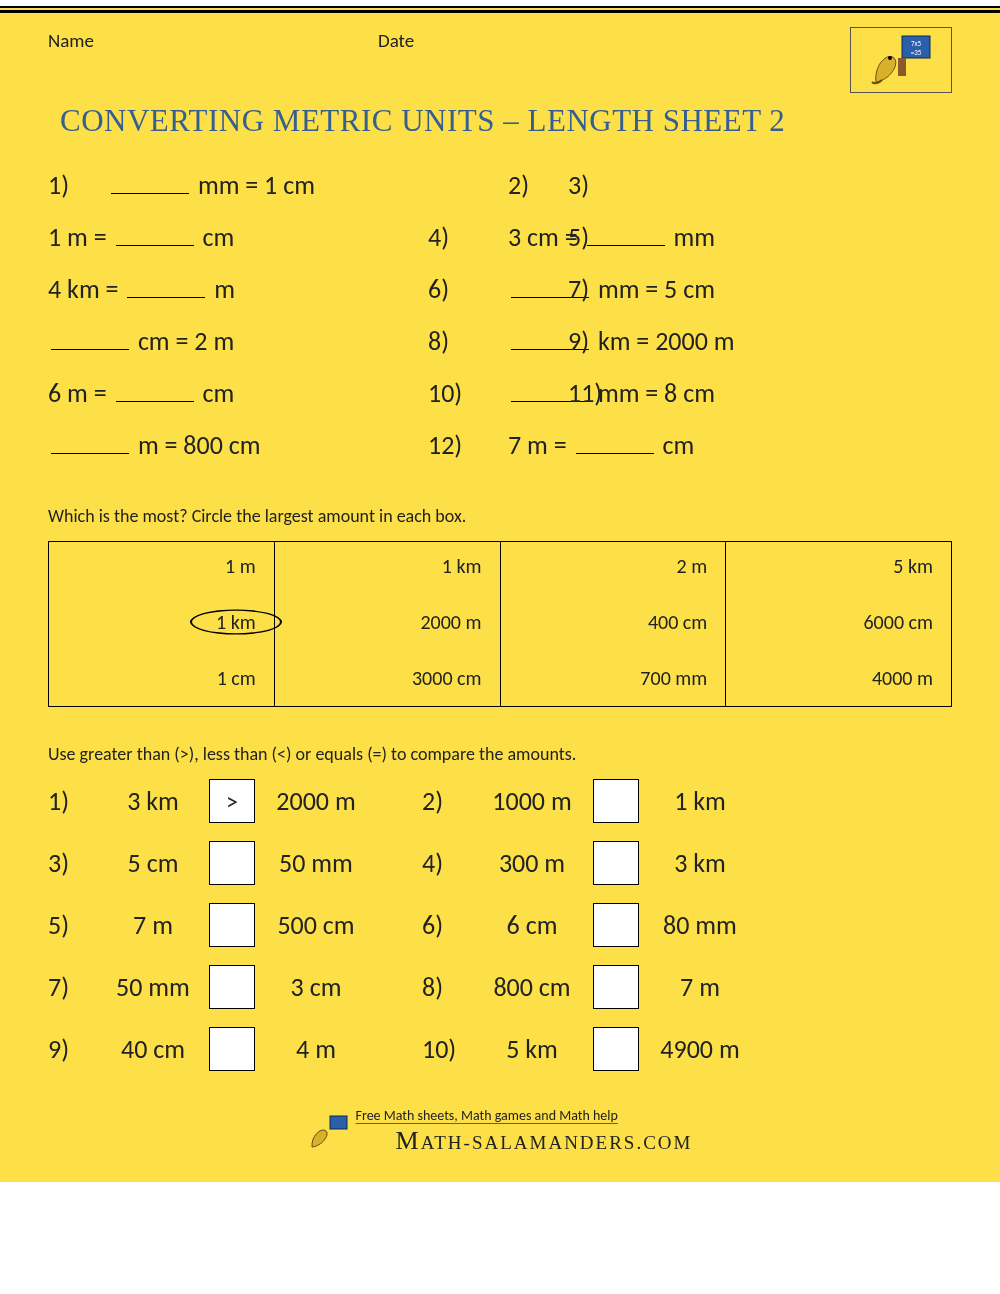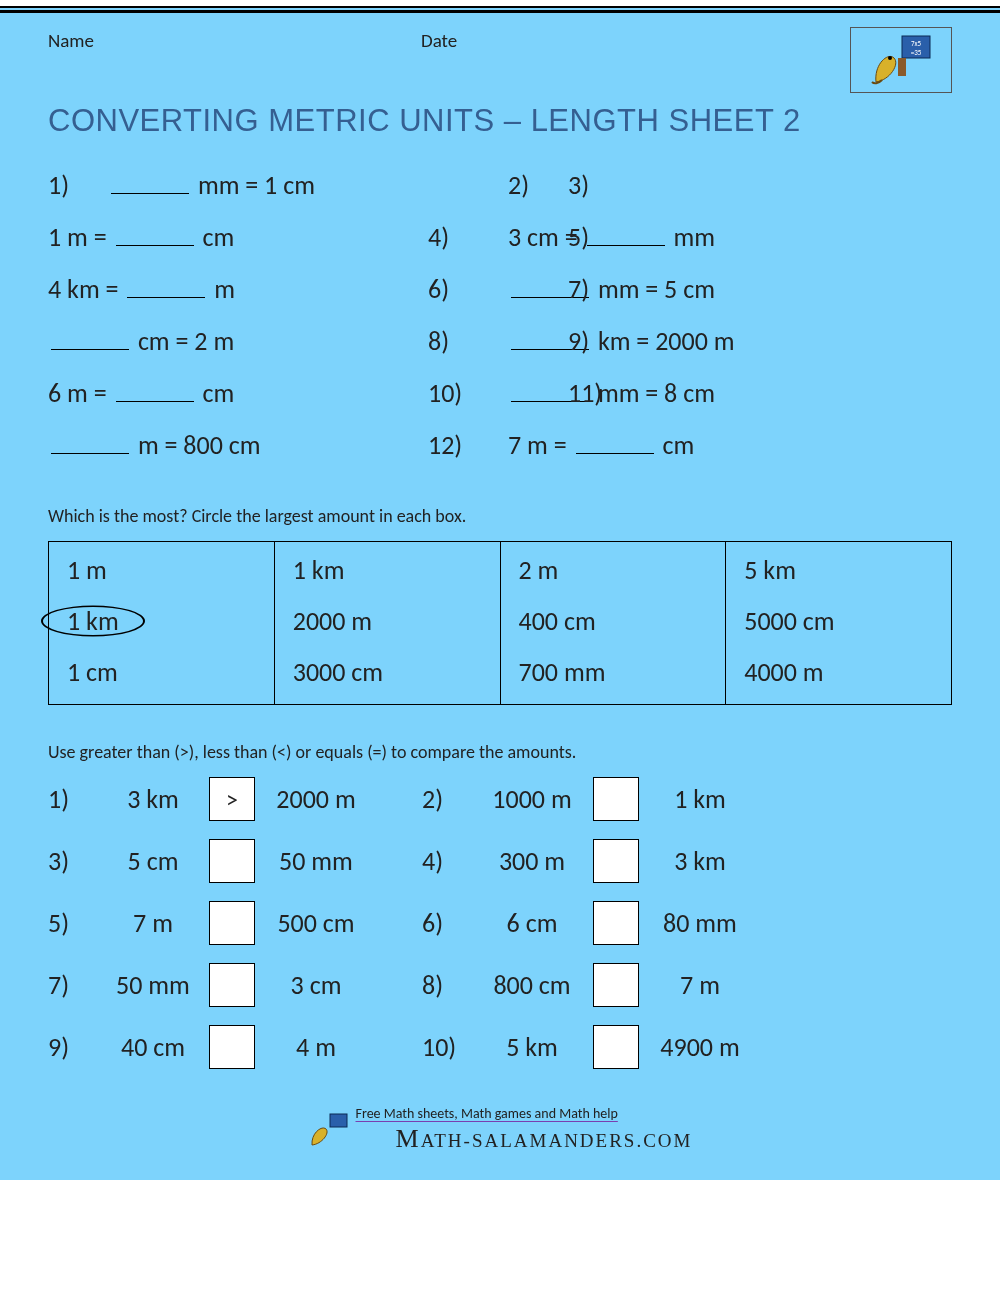--- a/index.html
+++ b/index.html
@@ -6,55 +6,55 @@
   body {
     margin: 0;
     padding: 0;
     font-family: "Calibri", "Segoe UI", Arial, sans-serif;
     background: #fff;
     color: #222;
   }
   .page {
     width: 1000px;
     margin: 0 auto;
-    background: #7dd3fc;
+    background: #fde047;
   }
   .rule-top {
     border-top: 2px solid #000;
     border-bottom: 3px solid #000;
     height: 7px;
     margin: 6px 0 6px 0;
   }
   .inner {
     padding: 0 48px 0 48px;
   }
   .hdr-row {
     display: flex;
     align-items: flex-start;
     font-size: 19px;
     color: #222;
     padding-top: 10px;
   }
   .hdr-row .lbl { font-weight: 400; }
   .hdr-row .name { flex: 0 0 330px; }
-  .hdr-row .date { flex: 1 1 auto; margin-left: 43px; }
+  .hdr-row .date { flex: 1 1 auto; }
   .logo {
     width: 102px; height: 66px;
     border: 1px solid #555;
     display: flex; align-items: center; justify-content: center;
     margin-top: -2px;
   }
   .logo svg { width: 62px; height: 52px; }
   .title {
     font-size: 31px;
     letter-spacing: 0.5px;
     color: #355f91;
     font-weight: 400;
-    margin: 10px 0 30px 0;
-    font-family: Liberation Sans, sans-serif;
+    margin: 10px 0 30px 12px;
+    font-family: Liberation Serif, serif;
   }
   
   .s1 {
     display: grid;
     grid-template-columns: 60px 320px 80px 60px 320px;
     row-gap: 20px;
     font-size: 26px;
     margin-bottom: 44px;
   }
   .s1 .num { }
@@ -79,23 +79,23 @@
   }
   .s2tbl td {
     border: 1px solid #000;
     width: 25%;
     vertical-align: top;
     padding: 10px 0 14px 0;
   }
   .s2cell {
     display: flex;
     flex-direction: column;
-    align-items: flex-start;
-    gap: 15px;
-    font-size: 26px;
+    align-items: flex-end;
+    gap: 28px;
+    font-size: 20px;
   }
   .s2cell .opt { position: relative; padding: 2px 18px; }
   .s2cell .opt.circled::before {
     content: "";
     position: absolute;
     left: -8px; right: -8px; top: -4px; bottom: -4px;
     border: 2.5px solid #000;
     border-radius: 50%;
     transform: scaleY(0.7);
   }
@@ -226,21 +226,21 @@
             <td>
               <div class="s2cell">
                 <div class="opt">2 m</div>
                 <div class="opt">400 cm</div>
                 <div class="opt">700 mm</div>
               </div>
             </td>
             <td>
               <div class="s2cell">
                 <div class="opt">5 km</div>
-                <div class="opt">5000 cm</div>
+                <div class="opt">6000 cm</div>
                 <div class="opt">4000 m</div>
               </div>
             </td>
           </tr>
     </tbody>
       </table>
 
     <div class="instr">Use greater than (&gt;), less than (&lt;) or equals (=) to compare the amounts.</div>
     <div class="s3" id="s3">
         <div class="lnum">1)</div>

